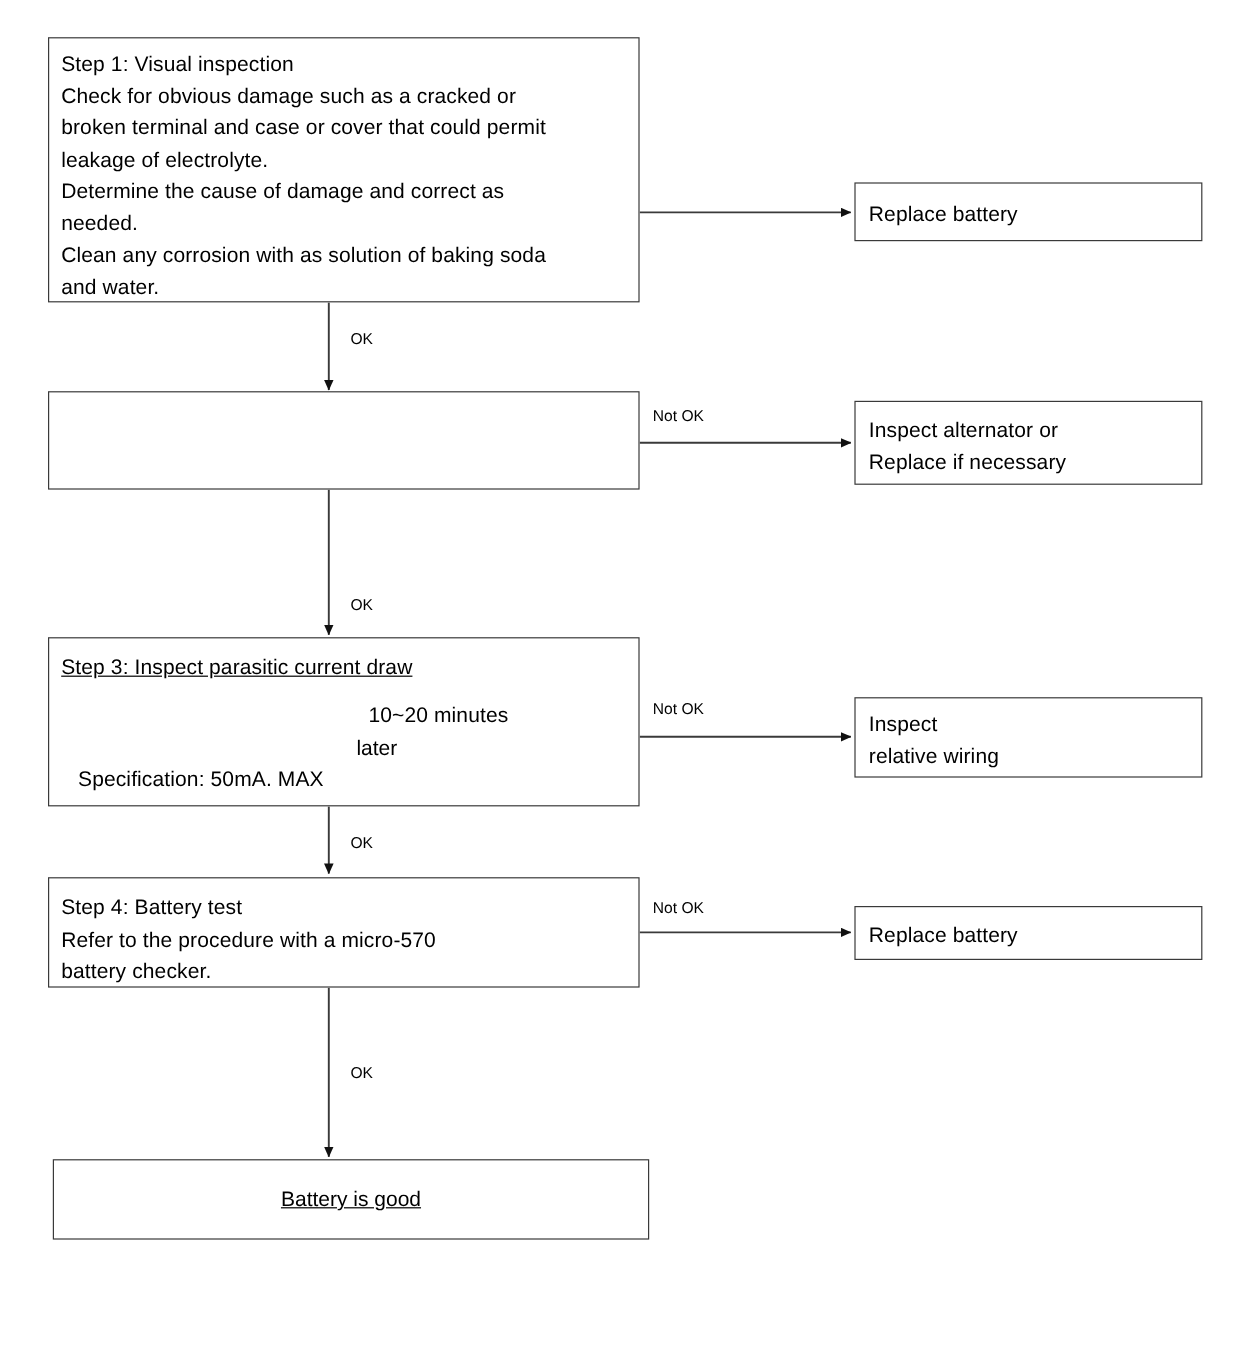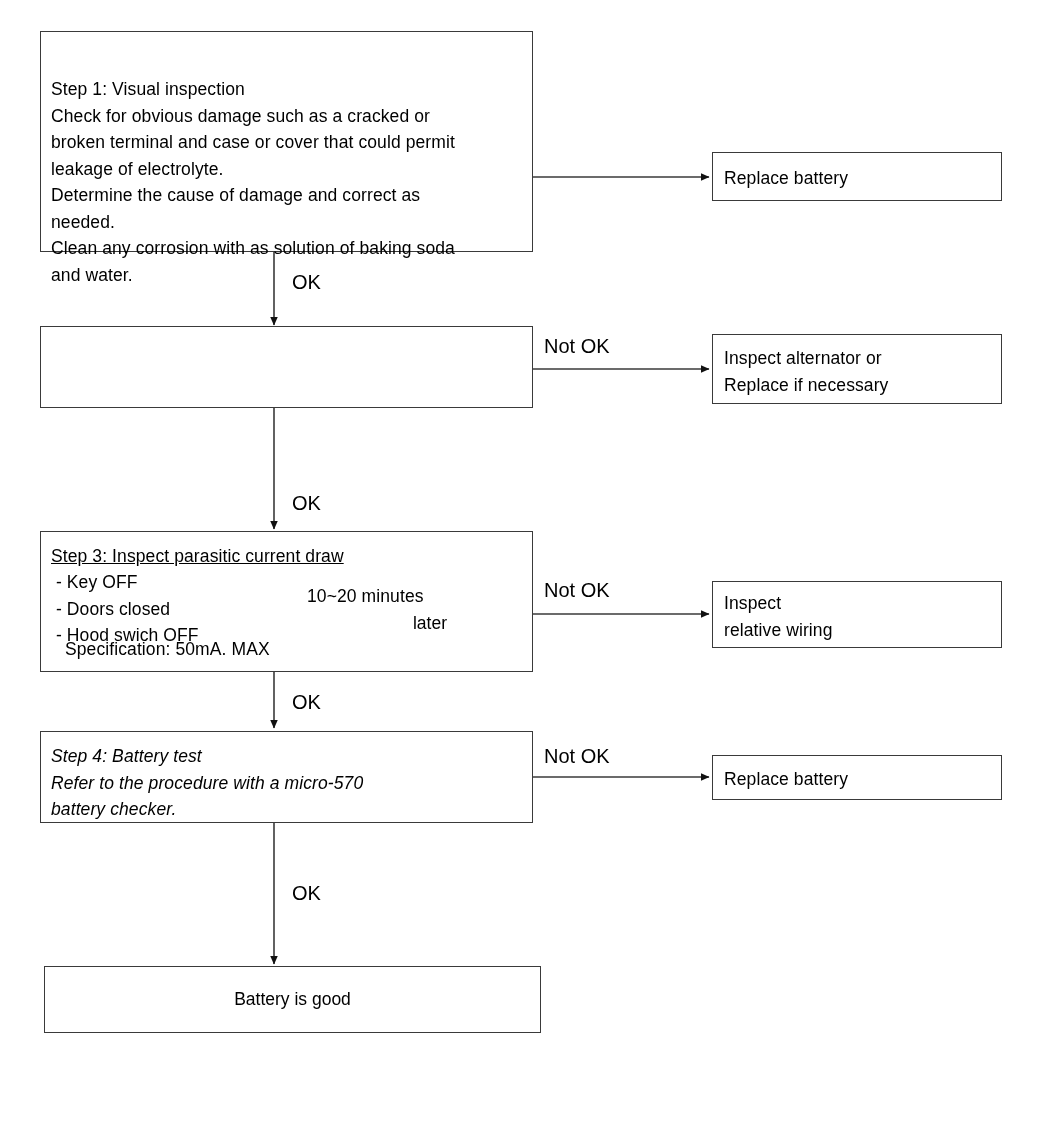--- a/index.html
+++ b/index.html
@@ -32,43 +32,44 @@
     position: absolute;
     white-space: pre;
     font-size: 17.5px;
     line-height: 26.5px;
     letter-spacing: 0.1px;
     color: #000000;
   }
   .edge-label {
     position: absolute;
     white-space: pre;
-    font-size: 20px;
+    font-size: 13px;
     line-height: 25px;
     color: #000000;
     text-align: center;
   }
   .free-text {
     position: absolute;
     white-space: pre;
     font-size: 17.5px;
     line-height: 27px;
     color: #000000;
   }
   .centered-text {
     position: absolute;
     text-align: center;
     white-space: pre;
     font-size: 17.5px;
     line-height: 27px;
     color: #000000;
+    text-decoration: underline;
   }
   .right-text {
     position: absolute;
-    text-align: right;
+    text-align: left;
     white-space: pre;
     font-size: 17.5px;
     line-height: 27px;
     color: #000000;
   }
   svg.connectors {
     position: absolute;
     left: 0; top: 0;
     width: 1050px;
     height: 1129px;
@@ -100,21 +101,21 @@
     <line x1="274" y1="672" x2="274" y2="728" stroke="#3a3a3a" stroke-width="1.6" marker-end="url(#arrowhead)"></line>
 
     <line x1="533" y1="777" x2="709" y2="777" stroke="#3a3a3a" stroke-width="1.6" marker-end="url(#arrowhead)"></line>
 
     <line x1="274" y1="823" x2="274" y2="964" stroke="#3a3a3a" stroke-width="1.6" marker-end="url(#arrowhead)"></line>
 
     <path d="M259,578 L278,578 L278,625 L259,625" fill="none" stroke="#3a3a3a" stroke-width="1.6"></path>
   </svg>
 
   <div class="node-box" style="left:40px; top:31px; width:493px; height:221px;"></div>
-  <div class="node-text" style="left:51px; top:40px; width:480px;margin-top:36px;">Step 1: Visual inspection
+  <div class="node-text" style="left:51px; top:40px; width:480px;">Step 1: Visual inspection
 Check for obvious damage such as a cracked or
 broken terminal and case or cover that could permit
 leakage of electrolyte.
 Determine the cause of damage and correct as
 needed.
 Clean any corrosion with as solution of baking soda
 and water.</div>
 
 
   <div class="node-box" style="left:712px; top:152px; width:290px; height:49px;"></div>
@@ -127,37 +128,34 @@
   <div class="edge-label" style="left:544px; top:334px;">Not OK</div>
 
   <div class="node-box" style="left:712px; top:334px; width:290px; height:70px;"></div>
   <div class="node-text" style="left:724px; top:345px; width:270px;">Inspect alternator or
 Replace if necessary</div>
 
   <div class="edge-label" style="left:292px; top:491px;">OK</div>
 
   <div class="node-box" style="left:40px; top:531px; width:493px; height:141px;"></div>
   <div class="node-text" style="left:51px; top:543px; width:470px;text-decoration:underline;">Step 3: Inspect parasitic current draw</div>
-  <div class="node-text" style="left:51px; top:569px; width:220px;"> - Key OFF
- - Doors closed
- - Hood swich OFF</div>
   <div class="node-text" style="left:65px; top:636px; width:300px;">Specification: 50mA. MAX</div>
   <div class="node-text" style="left:307px; top:583px; width:150px;">10~20 minutes</div>
   <div class="right-text" style="left:297px; top:610px; width:150px;">later</div>
 
   <div class="edge-label" style="left:544px; top:578px;">Not OK</div>
 
   <div class="node-box" style="left:712px; top:581px; width:290px; height:67px;"></div>
   <div class="node-text" style="left:724px; top:590px; width:270px;">Inspect
 relative wiring</div>
 
   <div class="edge-label" style="left:292px; top:690px;">OK</div>
 
   <div class="node-box" style="left:40px; top:731px; width:493px; height:92px;"></div>
-  <div class="node-text" style="left:51px; top:743px; width:480px;font-style:italic;">Step 4: Battery test
+  <div class="node-text" style="left:51px; top:743px; width:480px;">Step 4: Battery test
 Refer to the procedure with a micro-570
 battery checker.</div>
 
   <div class="edge-label" style="left:544px; top:744px;">Not OK</div>
 
   <div class="node-box" style="left:712px; top:755px; width:290px; height:45px;"></div>
   <div class="node-text" style="left:724px; top:766px; width:270px;">Replace battery</div>
 
   <div class="edge-label" style="left:292px; top:881px;">OK</div>
 

